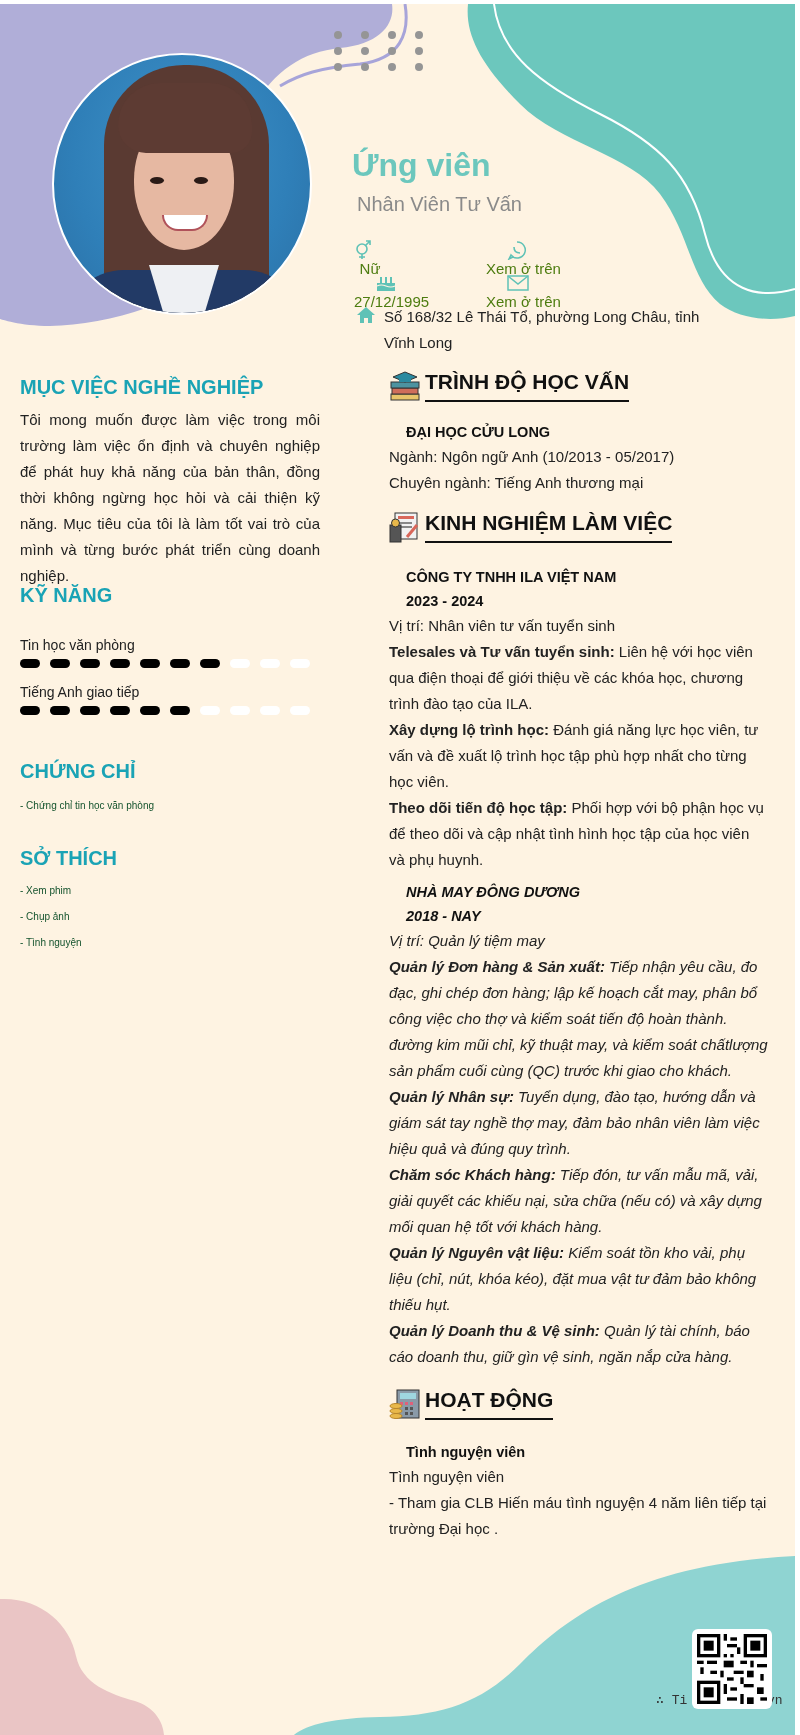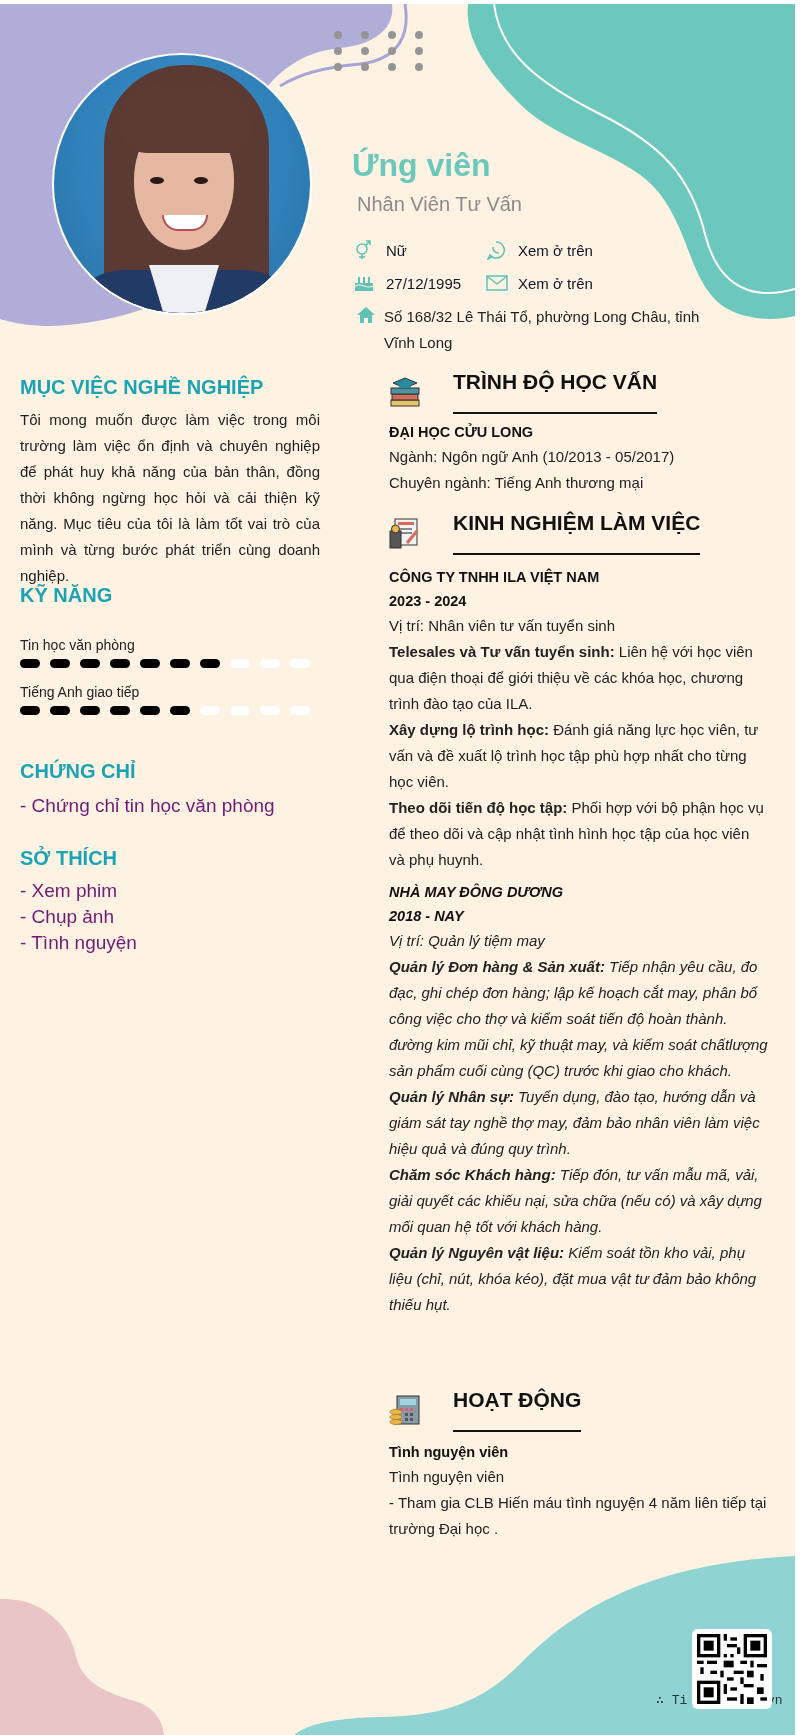--- a/index.html
+++ b/index.html
@@ -15,41 +15,41 @@
   .hair { position: absolute; left: 50px; top: 10px; width: 165px; height: 250px; border-radius: 80px 80px 20px 20px; background: #5a3a32; }
   .face { position: absolute; left: 80px; top: 60px; width: 100px; height: 135px; border-radius: 48% 48% 50% 50%; background: #e6b8a2; }
   .bangs { position: absolute; left: 64px; top: 28px; width: 134px; height: 70px; border-radius: 60px 60px 30px 40px; background: #5d3b33; }
   .eye { position: absolute; top: 122px; width: 14px; height: 7px; border-radius: 50%; background: #2a1a16; }
   .smile { position: absolute; left: 108px; top: 160px; width: 46px; height: 16px; border-radius: 0 0 24px 24px; background: #fff; border: 2px solid #b0525a; border-top: none; }
   .suit { position: absolute; left: 10px; top: 215px; width: 240px; height: 90px; border-radius: 60px 60px 0 0; background: #223a66; }
   .collar { position: absolute; left: 95px; top: 210px; width: 70px; height: 70px; background: #eef0f3; clip-path: polygon(0 0,100% 0,70% 100%,30% 100%); }
 
   .name { position: absolute; left: 352px; top: 143px; font-size: 32px; font-weight: bold; color: #6cc7bd; }
   .position { position: absolute; left: 357px; top: 189px; font-size: 20px; color: #8a8a8a; }
-  .info-row { position: absolute; display: flex; align-items: center; font-size: 15px; color: #0f172a; }
+  .info-row { position: absolute; display: flex; align-items: center; font-size: 15px; color: #4d7c0f; flex-direction: column; }
   .info-row .ico { width: 26px; height: 20px; display: inline-flex; align-items: center; justify-content: flex-start; color: #5fc2b6; margin-right: 6px; }
   .addr { position: absolute; left: 384px; top: 300px; width: 320px; font-size: 15px; line-height: 26px; color: #222; }
   .addr-ico { position: absolute; left: 356px; top: 302px; color: #5fc2b6; }
 
   .left { position: absolute; left: 20px; width: 300px; }
   .h-left { font-size: 20px; font-weight: bold; color: #1aa3b5; }
   .p-just { font-size: 15px; line-height: 26px; text-align: justify; color: #222; }
   .skill-label { font-size: 14px; color: #222; }
   .dots { display: flex; gap: 10px; margin-top: 6px; }
   .dot { width: 20px; height: 9px; border-radius: 5px; }
   .dot.on { background: #000; }
   .dot.off { background: #fff; }
-  .list-item { font-size: 19px; line-height: 26px; color: #701a75; }
+  .list-item { font-size: 10px; line-height: 26px; color: #14532d; }
 
   .right { position: absolute; left: 389px; width: 380px; }
   .sec-head { position: absolute; display: flex; align-items: center; }
-  .sec-title { font-size: 21px; font-weight: bold; color: #111; padding-bottom: 18px; border-bottom: 2px solid #111; margin-left: 32px; }
+  .sec-title { font-size: 21px; font-weight: bold; color: #111; padding-bottom: 6px; border-bottom: 2px solid #111; margin-left: 4px; }
   .sec-ico { width: 32px; height: 32px; }
   .rtext { font-size: 15px; line-height: 26px; color: #222; }
-  .rbold { font-size: 14.5px; font-weight: bold; line-height: 24px; color: #111; }
+  .rbold { font-size: 14.5px; font-weight: bold; line-height: 24px; color: #111; margin-left: 17px; }
   .qr { position: absolute; left: 692px; top: 1625px; width: 80px; height: 80px; background: #fff; border-radius: 6px; padding: 5px; }
   .footer-mark { position: absolute; left: 656px; top: 1688px; font-family: "Liberation Mono", monospace; font-size: 13px; color: #333; }
 </style>
 </head>
 <body>
 
 <div class="page">
 
   <svg class="bg-svg" width="795" height="1735" viewBox="0 0 795 1735">
 
@@ -231,20 +231,21 @@
   </div>
 
   <div class="right" style="top:876px;font-style:italic;">
     <div class="rbold">NHÀ MAY ĐÔNG DƯƠNG</div>
     <div class="rbold">2018 - NAY</div>
     <div class="rtext">Vị trí: Quản lý tiệm may</div>
     <div class="rtext"><b>Quản lý Đơn hàng &amp; Sản xuất:</b><span> Tiếp nhận yêu cầu, đo đạc, ghi chép đơn hàng; lập kế hoạch cắt may, phân bổ công việc cho thợ và kiểm soát tiến độ hoàn thành. đường kim mũi chỉ, kỹ thuật may, và kiểm soát chấtlượng sản phẩm cuối cùng (QC) trước khi giao cho khách.</span></div>
     <div class="rtext"><b>Quản lý Nhân sự:</b><span> Tuyển dụng, đào tạo, hướng dẫn và giám sát tay nghề thợ may, đảm bảo nhân viên làm việc hiệu quả và đúng quy trình.</span></div>
     <div class="rtext"><b>Chăm sóc Khách hàng:</b><span> Tiếp đón, tư vấn mẫu mã, vải, giải quyết các khiếu nại, sửa chữa (nếu có) và xây dựng mối quan hệ tốt với khách hàng.</span></div>
     <div class="rtext"><b>Quản lý Nguyên vật liệu:</b><span> Kiểm soát tồn kho vải, phụ liệu (chỉ, nút, khóa kéo), đặt mua vật tư đảm bảo không thiếu hụt.</span></div>
+    <div class="rtext"><b>Quản lý Doanh thu &amp; Vệ sinh:</b><span> Quản lý tài chính, báo cáo doanh thu, giữ gìn vệ sinh, ngăn nắp cửa hàng.</span></div>
   </div>
 
   <div class="sec-head" style="left:389px; top:1384px;">
     <svg class="sec-ico" viewBox="0 0 32 32">
       <rect x="8" y="2" width="22" height="28" fill="#8a9aa8" stroke="#333" stroke-width="1"></rect>
       <rect x="11" y="5" width="16" height="6" fill="#9fd6e0"></rect>
       <g fill="#e0607a">
           <rect x="11" y="14" width="3" height="3"></rect>
           <rect x="16" y="14" width="3" height="3"></rect>
           <rect x="21" y="14" width="3" height="3"></rect>

